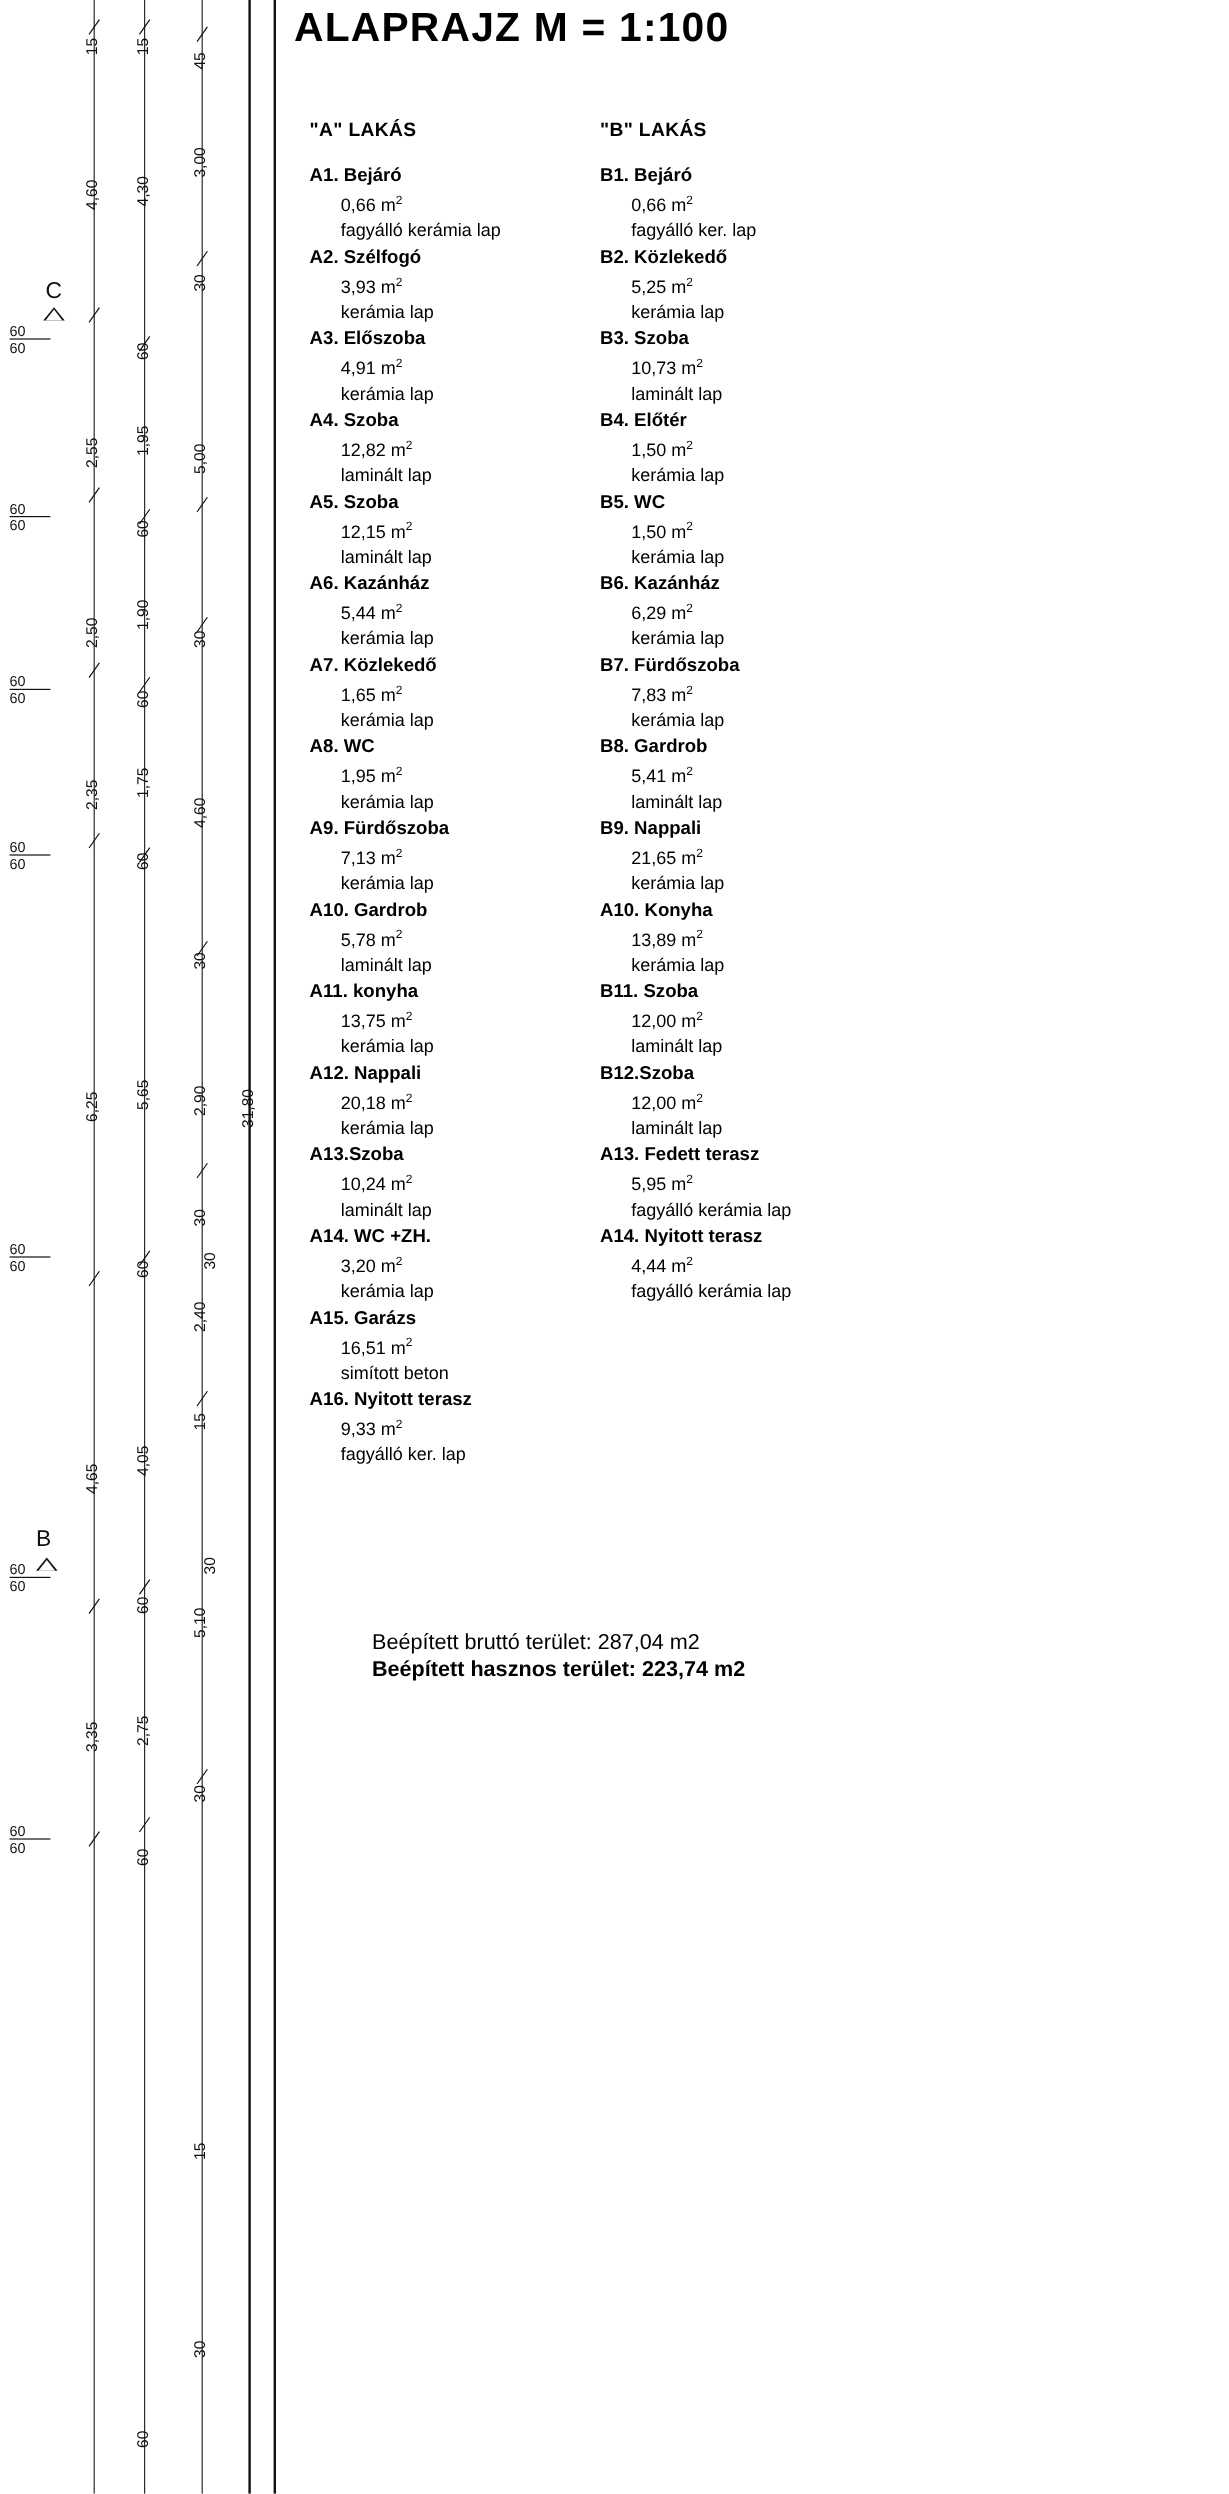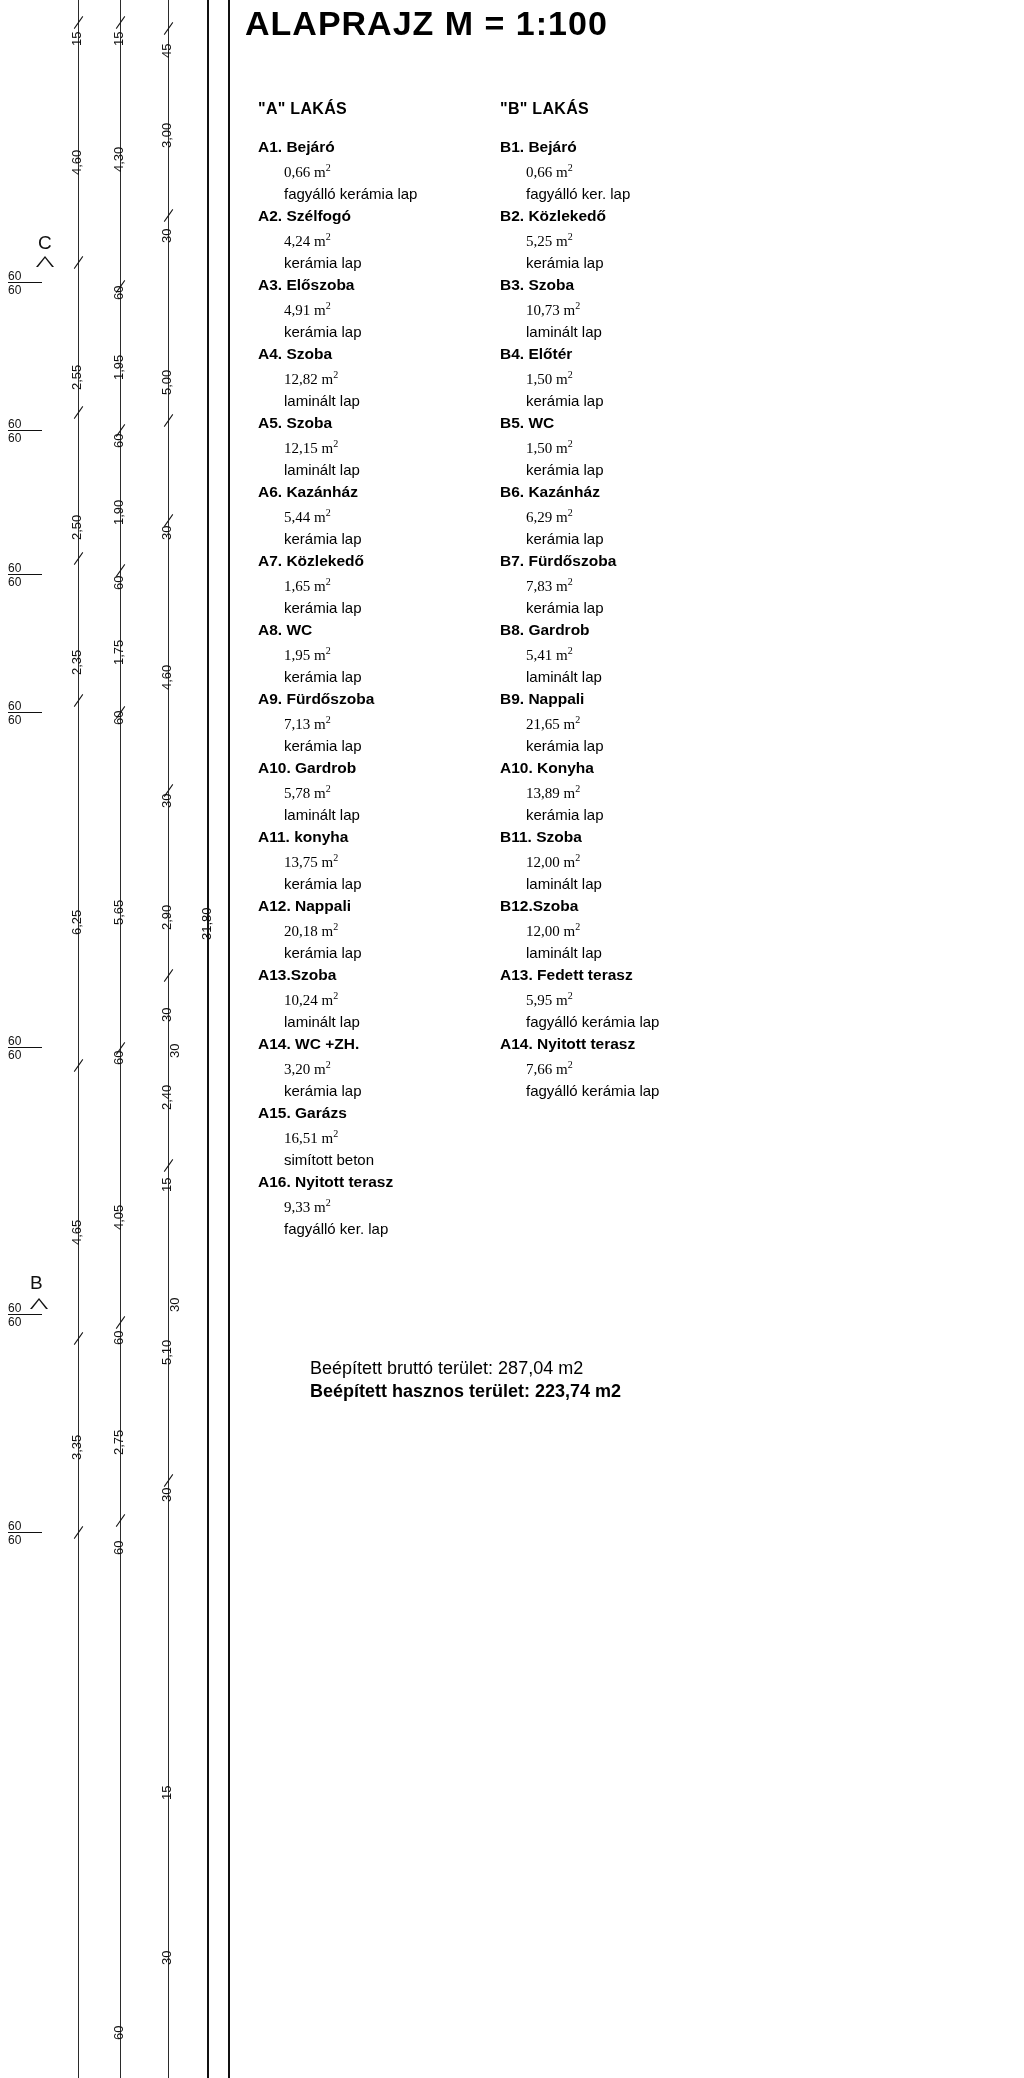--- a/index.html
+++ b/index.html
@@ -58,21 +58,21 @@
     border-right:7px solid transparent;
     border-bottom:9px solid #fff;
     left:2px;top:2px;
   }
 
   
   .col{position:absolute;font-size:15.5px;color:#000;}
   .col .hdr{font-weight:700;font-size:16px;margin-bottom:18px;letter-spacing:0.3px;}
   .entry{margin-bottom:1px;}
   .entry .name{font-weight:700;font-size:15.5px;line-height:21px;white-space:nowrap;}
-  .entry .area{font-size:15px;line-height:21px;padding-left:26px;white-space:nowrap;font-family:Liberation Serif, serif;}
+  .entry .area{font-size:15px;line-height:21px;padding-left:26px;white-space:nowrap;}
   .entry .fin{font-size:15px;line-height:21px;padding-left:26px;white-space:nowrap;}
   .sup{font-size:10px;vertical-align:super;}
 
   .summary{position:absolute;font-size:15px;line-height:22px;white-space:pre-line;}
   .summary .ln{white-space:nowrap;}
   .totals{position:absolute;font-size:18px;line-height:23px;}
   .totals .b{font-weight:700;}
 
   
   .wm{
@@ -237,21 +237,21 @@
   <div class="col" style="left:258px; top:100px; width:230px;">
     <div class="hdr">"A" LAKÁS</div>
 
     <div class="entry">
       <div class="name">A1.  Bejáró</div>
       <div class="area"><span>0,66 m</span><span class="sup">2</span></div>
       <div class="fin">fagyálló kerámia lap</div>
     </div>
     <div class="entry">
       <div class="name">A2.  Szélfogó</div>
-      <div class="area"><span>4,24 m</span><span class="sup">2</span></div>
+      <div class="area"><span>3,93 m</span><span class="sup">2</span></div>
       <div class="fin">kerámia lap</div>
     </div>
     <div class="entry">
       <div class="name">A3.  Előszoba</div>
       <div class="area"><span>4,91 m</span><span class="sup">2</span></div>
       <div class="fin">kerámia lap</div>
     </div>
     <div class="entry">
       <div class="name">A4.  Szoba</div>
       <div class="area"><span>12,82 m</span><span class="sup">2</span></div>
@@ -383,21 +383,21 @@
       <div class="area"><span>12,00 m</span><span class="sup">2</span></div>
       <div class="fin">laminált lap</div>
     </div>
     <div class="entry">
       <div class="name">A13. Fedett terasz</div>
       <div class="area"><span>5,95 m</span><span class="sup">2</span></div>
       <div class="fin">fagyálló kerámia lap</div>
     </div>
     <div class="entry">
       <div class="name">A14. Nyitott terasz</div>
-      <div class="area"><span>7,66 m</span><span class="sup">2</span></div>
+      <div class="area"><span>4,44 m</span><span class="sup">2</span></div>
       <div class="fin">fagyálló kerámia lap</div>
     </div>
   </div>
 
 
   <div class="totals" style="left:310px; top:1357px;">
     <div>Beépített bruttó terület: 287,04 m2</div>
     <div class="b">Beépített hasznos terület:  223,74 m2</div>
   </div>
 

